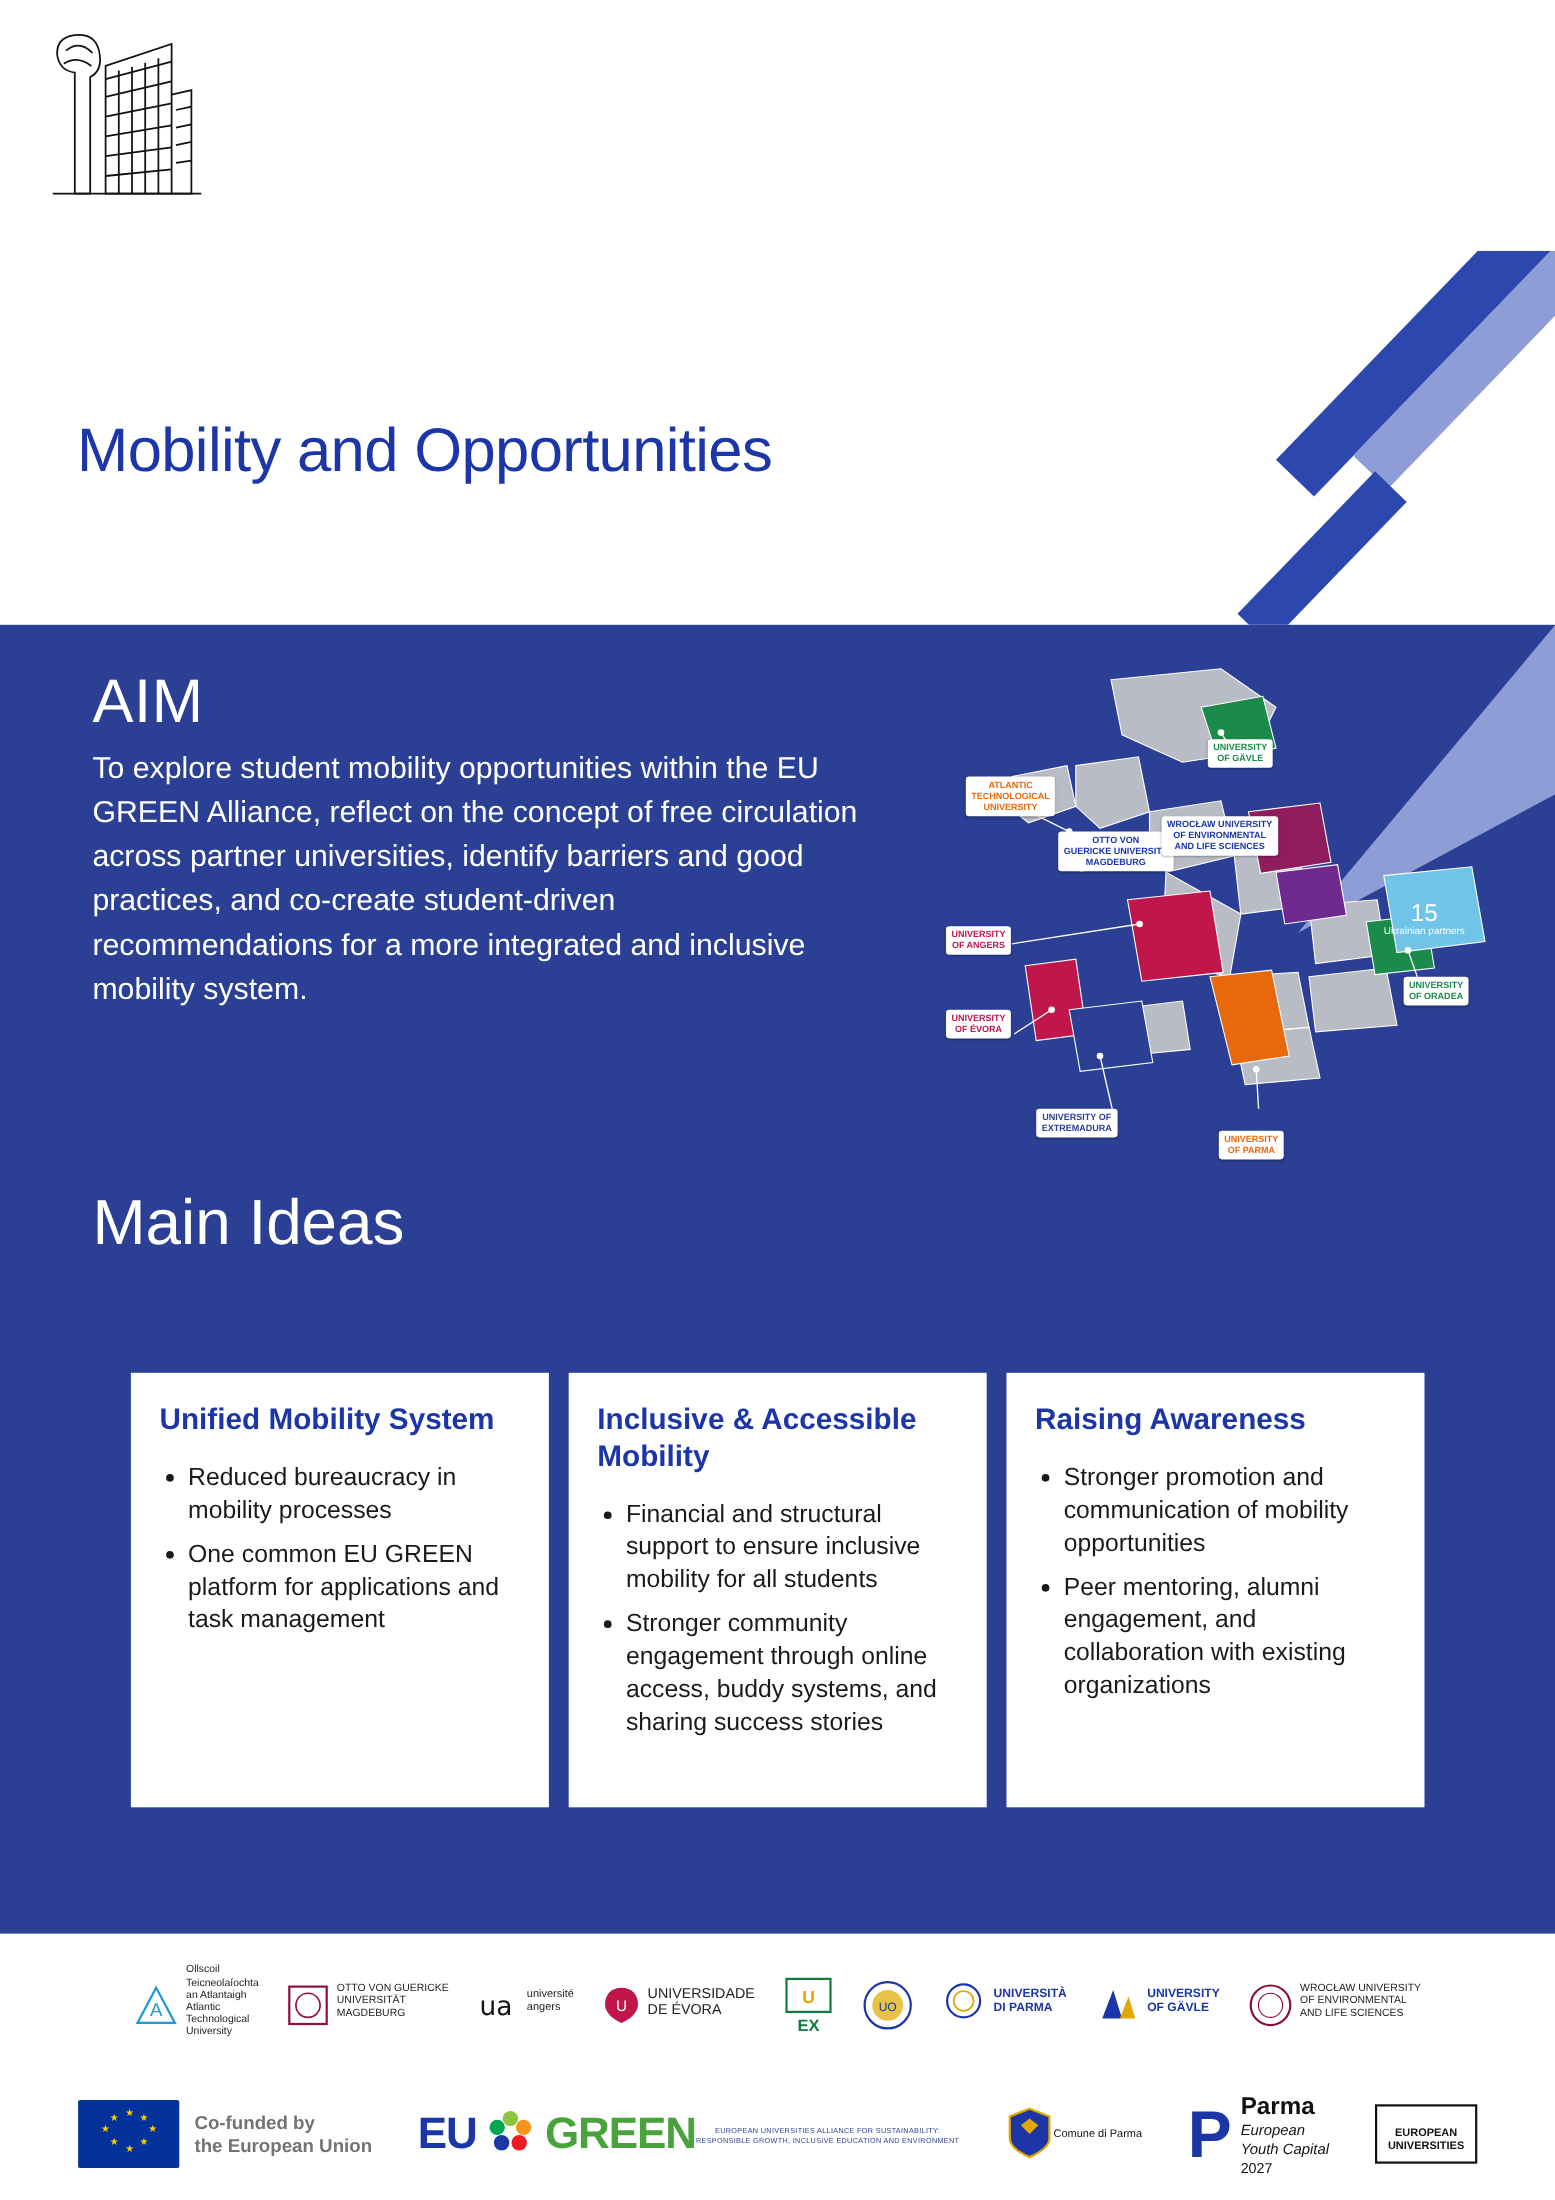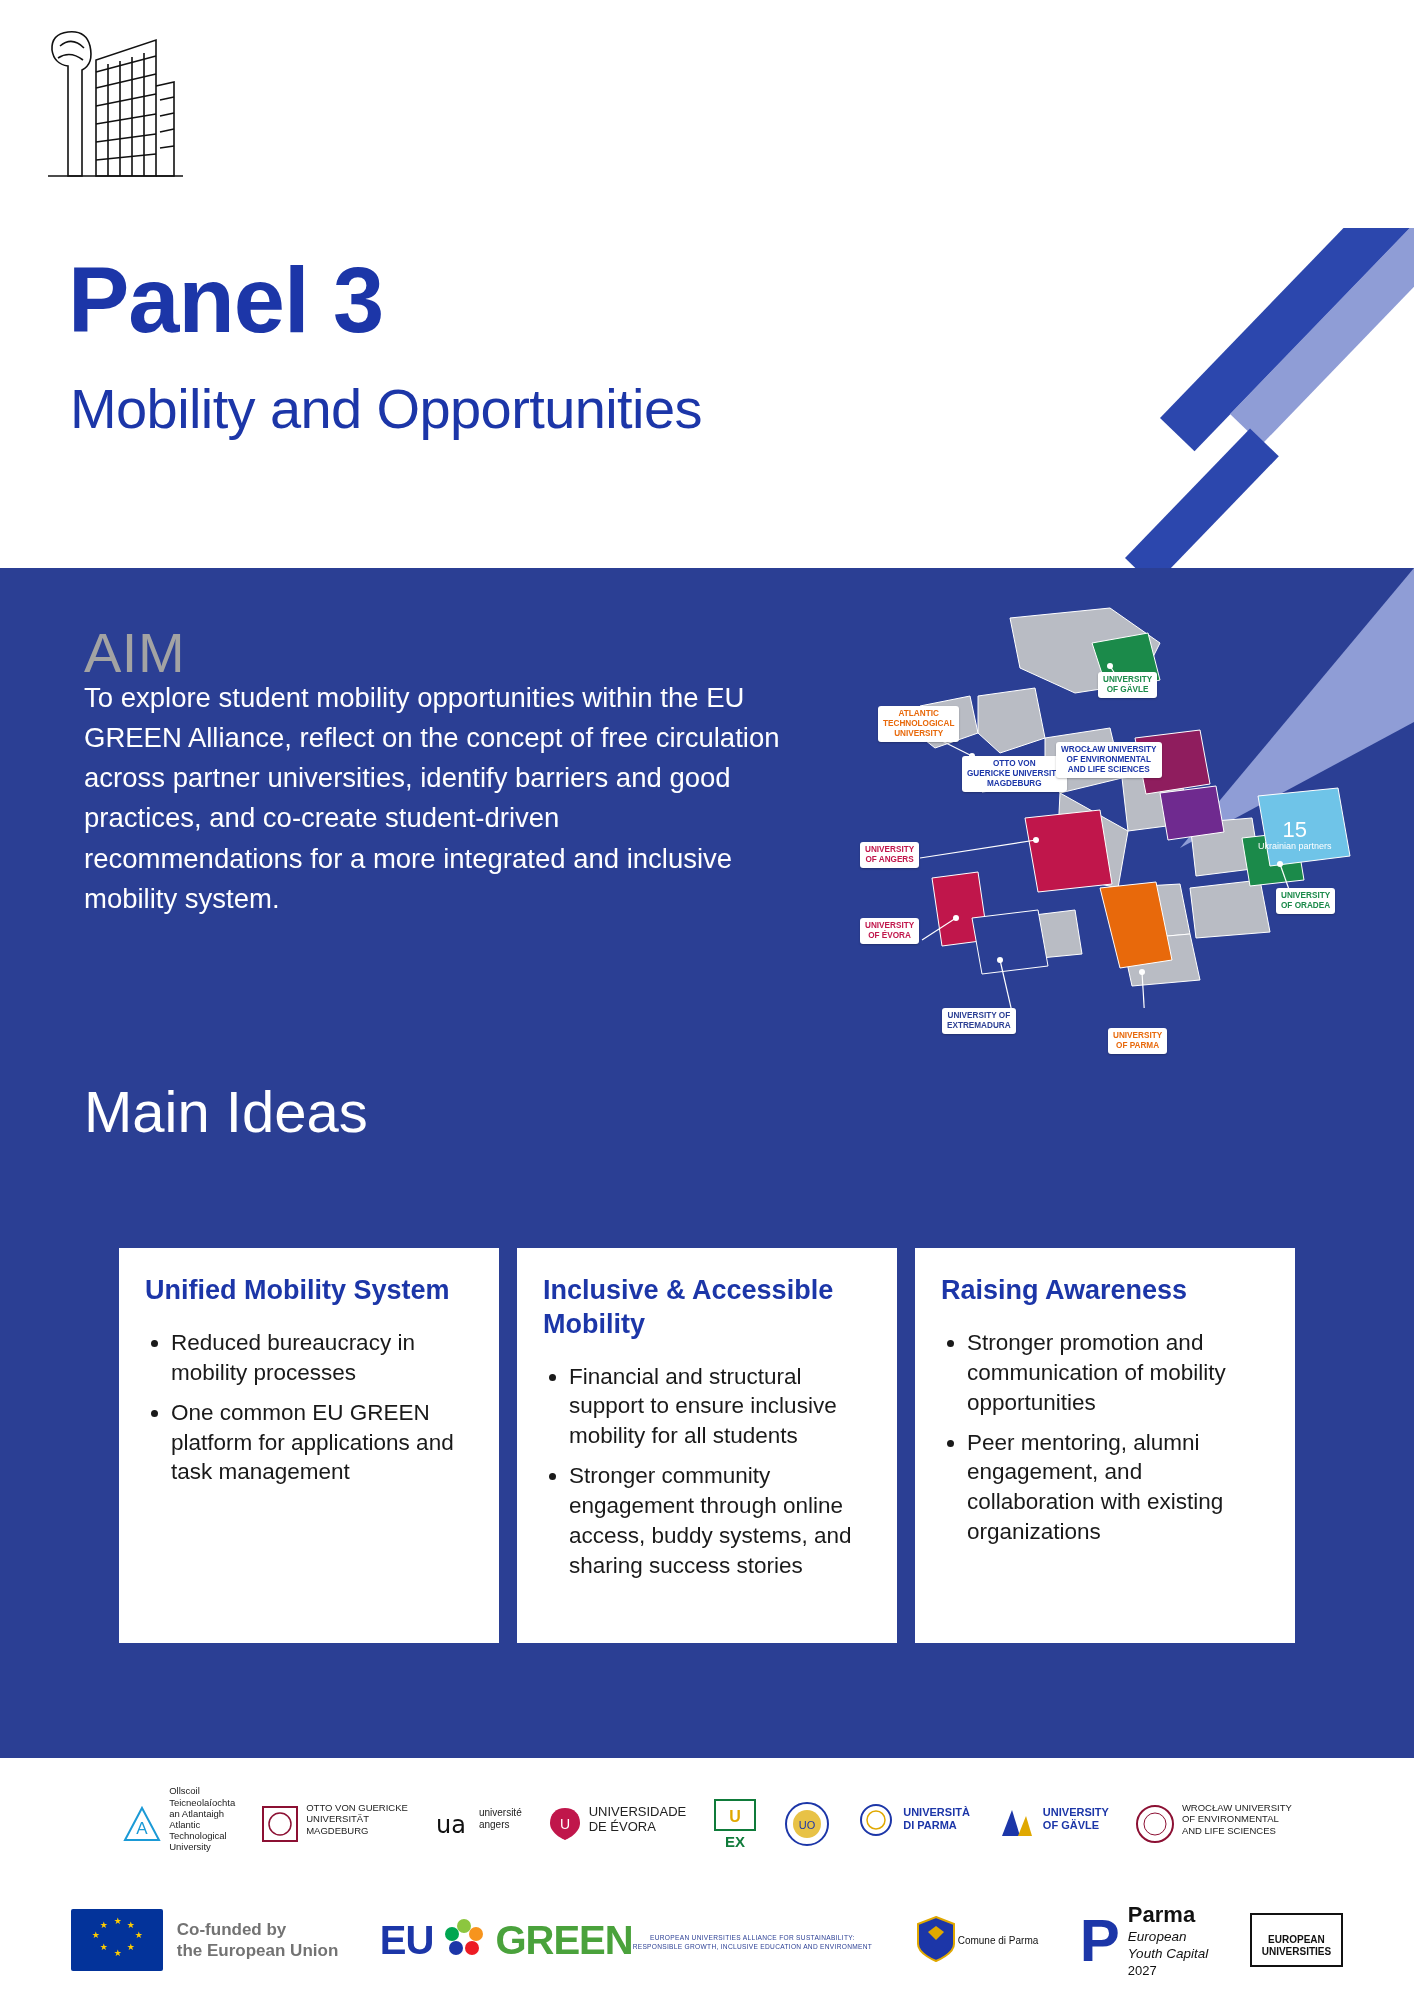--- a/index.html
+++ b/index.html
@@ -106,23 +106,23 @@
   }
   .body-wedge {
     position: absolute;
     right: 0; top: 0;
     width: 300px; height: 280px;
     background: #8f9dd6;
     clip-path: polygon(100% 0, 100% 55%, 22% 100%, 100% 0);
   }
   .aim-title {
     position: absolute;
-    left: 84px; top: 52px;
+    left: 84px; top: 36px;
     font-size: 56px;
-    color: #a3a3a3;
+    color: #ffffff;
     letter-spacing: 0.5px;
   }
   .aim-text {
     position: absolute;
     left: 84px; top: 110px;
     width: 700px;
     font-size: 27.5px;
     line-height: 1.46;
     color: #ffffff;
   }
@@ -306,21 +306,20 @@
           <path d="M10 150 L145 150"></path>
         </g>
       </svg>
     </div>
   </div>
 
   <div class="title-band">
     <div class="diag diag-a"></div>
     <div class="diag diag-b"></div>
     <div class="diag diag-c"></div>
-    <div class="panel-number">Panel 3</div>
     <div class="panel-sub">Mobility and Opportunities</div>
   </div>
 
   <div class="body-blue">
     <div class="body-wedge"></div>
 
     <div class="aim-title">AIM</div>
     <div class="aim-text">To explore student mobility opportunities within the EU GREEN Alliance, reflect on the concept of free circulation across partner universities, identify barriers and good practices, and co-create student-driven recommendations for a more integrated and inclusive mobility system.</div>
     <div class="main-ideas-title">Main Ideas</div>
 

